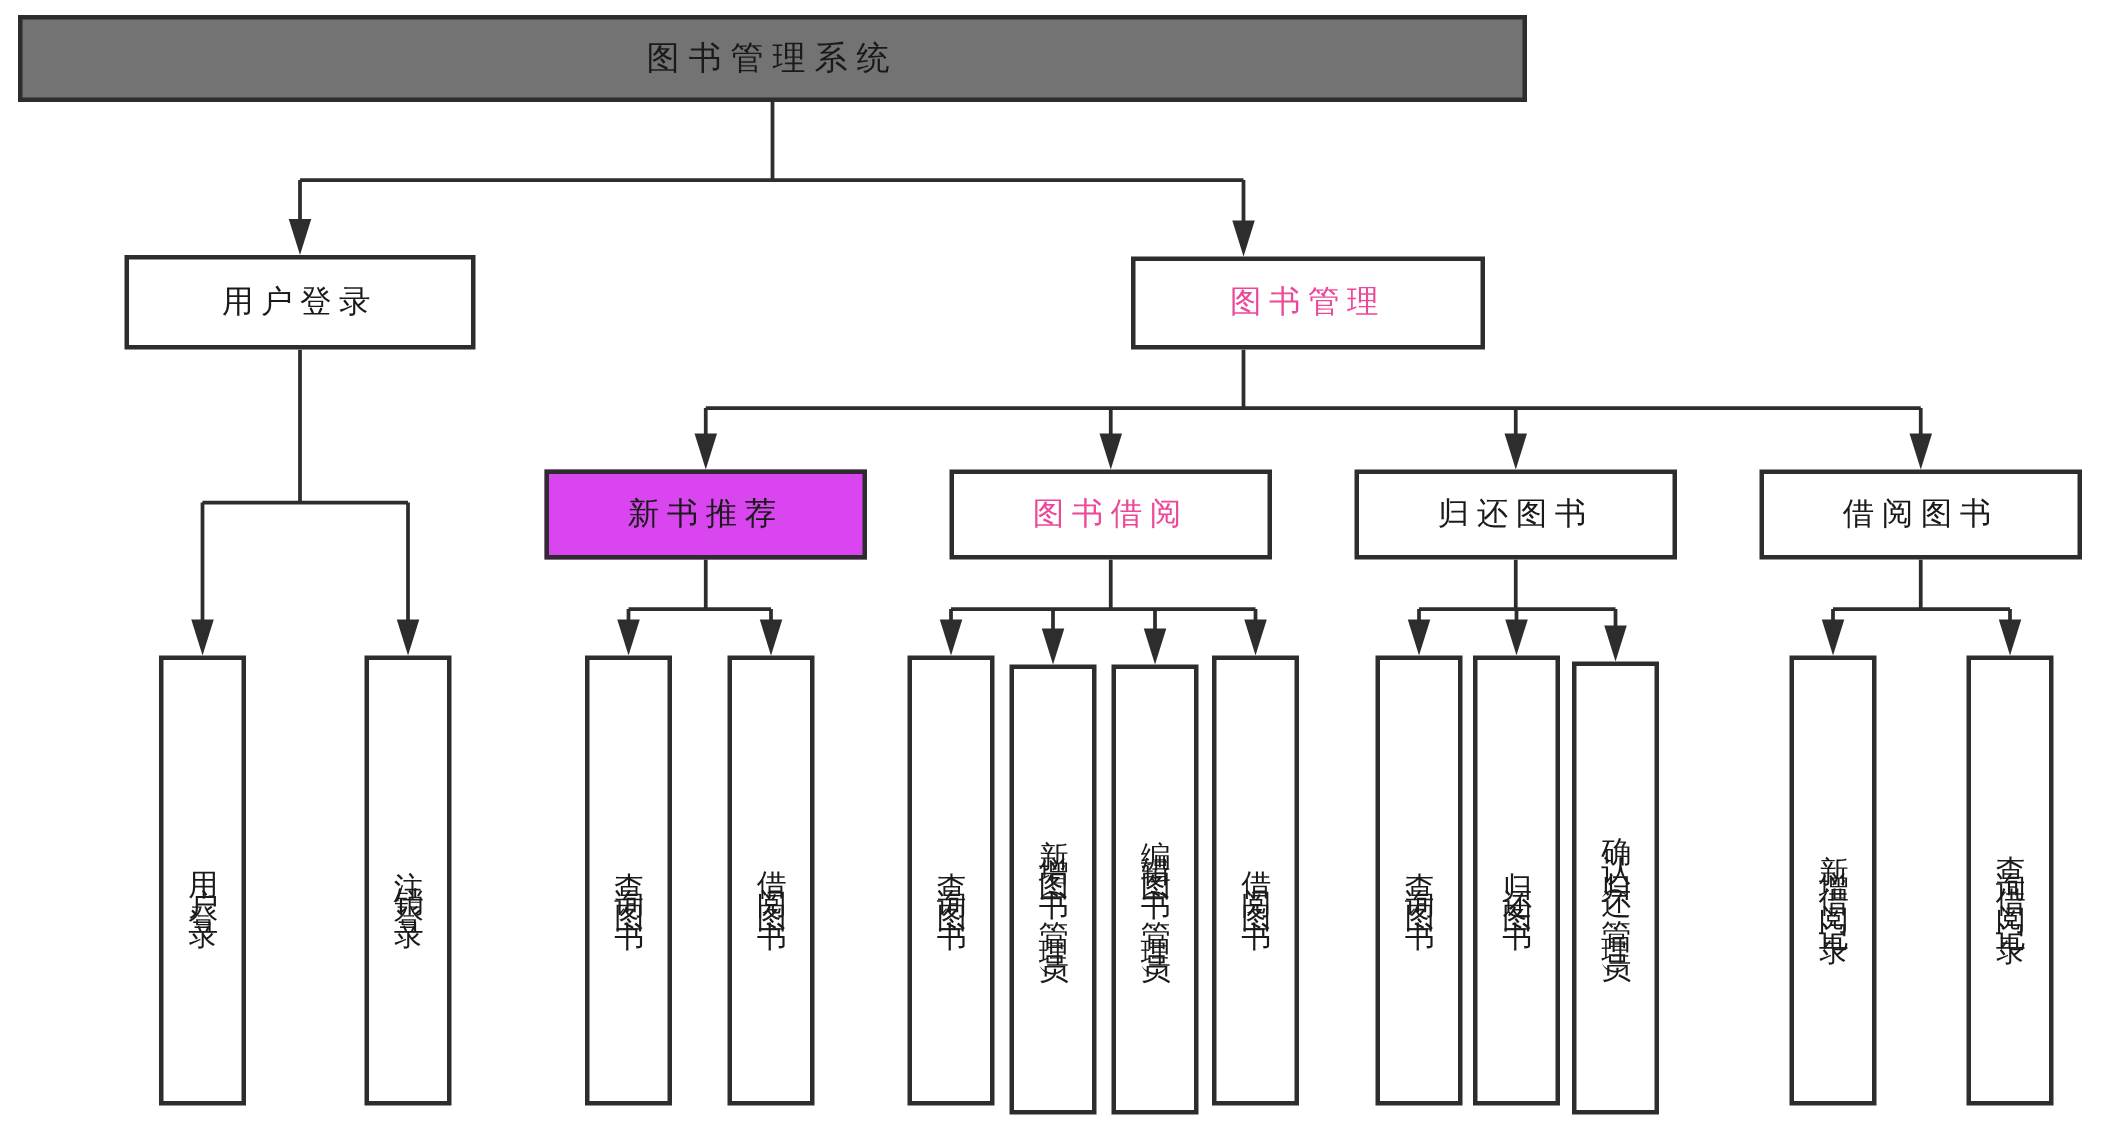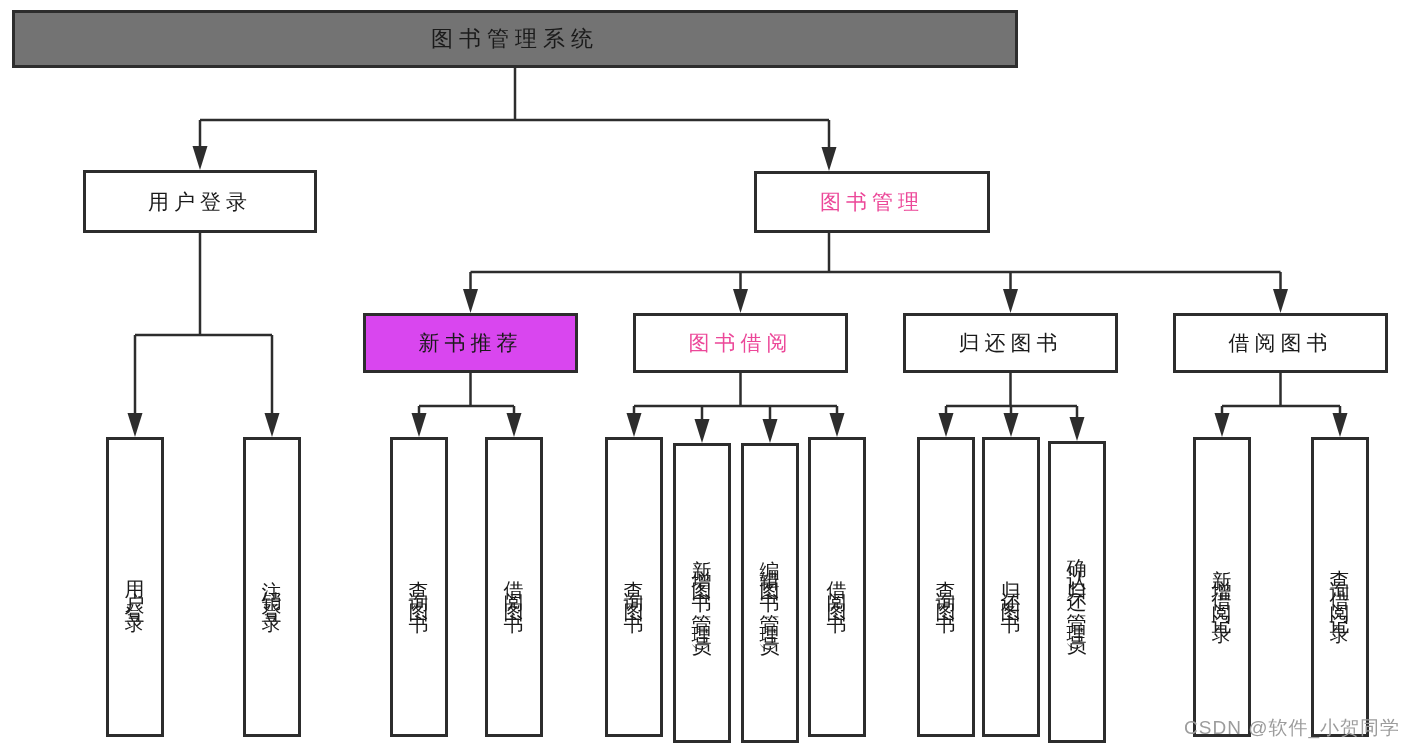--- a/index.html
+++ b/index.html
@@ -156,14 +156,13 @@
       <div class="node vnode" data-name="node-cb-confirm-return" style="left: 1048px; top: 441px; width: 58px; height: 302px; border-color: rgb(45, 45, 45); background: rgb(255, 255, 255); color: rgb(26, 26, 26);">
         <span class="lbl" data-name="node-label-cb-confirm-return">确认归还（管理员）</span>
       </div>
       <div class="node vnode" data-name="node-br-add-record" style="left: 1193px; top: 437px; width: 58px; height: 300px; border-color: rgb(45, 45, 45); background: rgb(255, 255, 255); color: rgb(26, 26, 26);">
         <span class="lbl" data-name="node-label-br-add-record">新增借阅记录</span>
       </div>
       <div class="node vnode" data-name="node-br-query-record" style="left: 1311px; top: 437px; width: 58px; height: 300px; border-color: rgb(45, 45, 45); background: rgb(255, 255, 255); color: rgb(26, 26, 26);">
         <span class="lbl" data-name="node-label-br-query-record">查询借阅记录</span>
       </div>
     </div>
-  <div class="watermark" data-name="watermark" style="color: rgb(156, 156, 156);">CSDN @软件_小贺同学</div>
 </div>
 
 </body></html>

